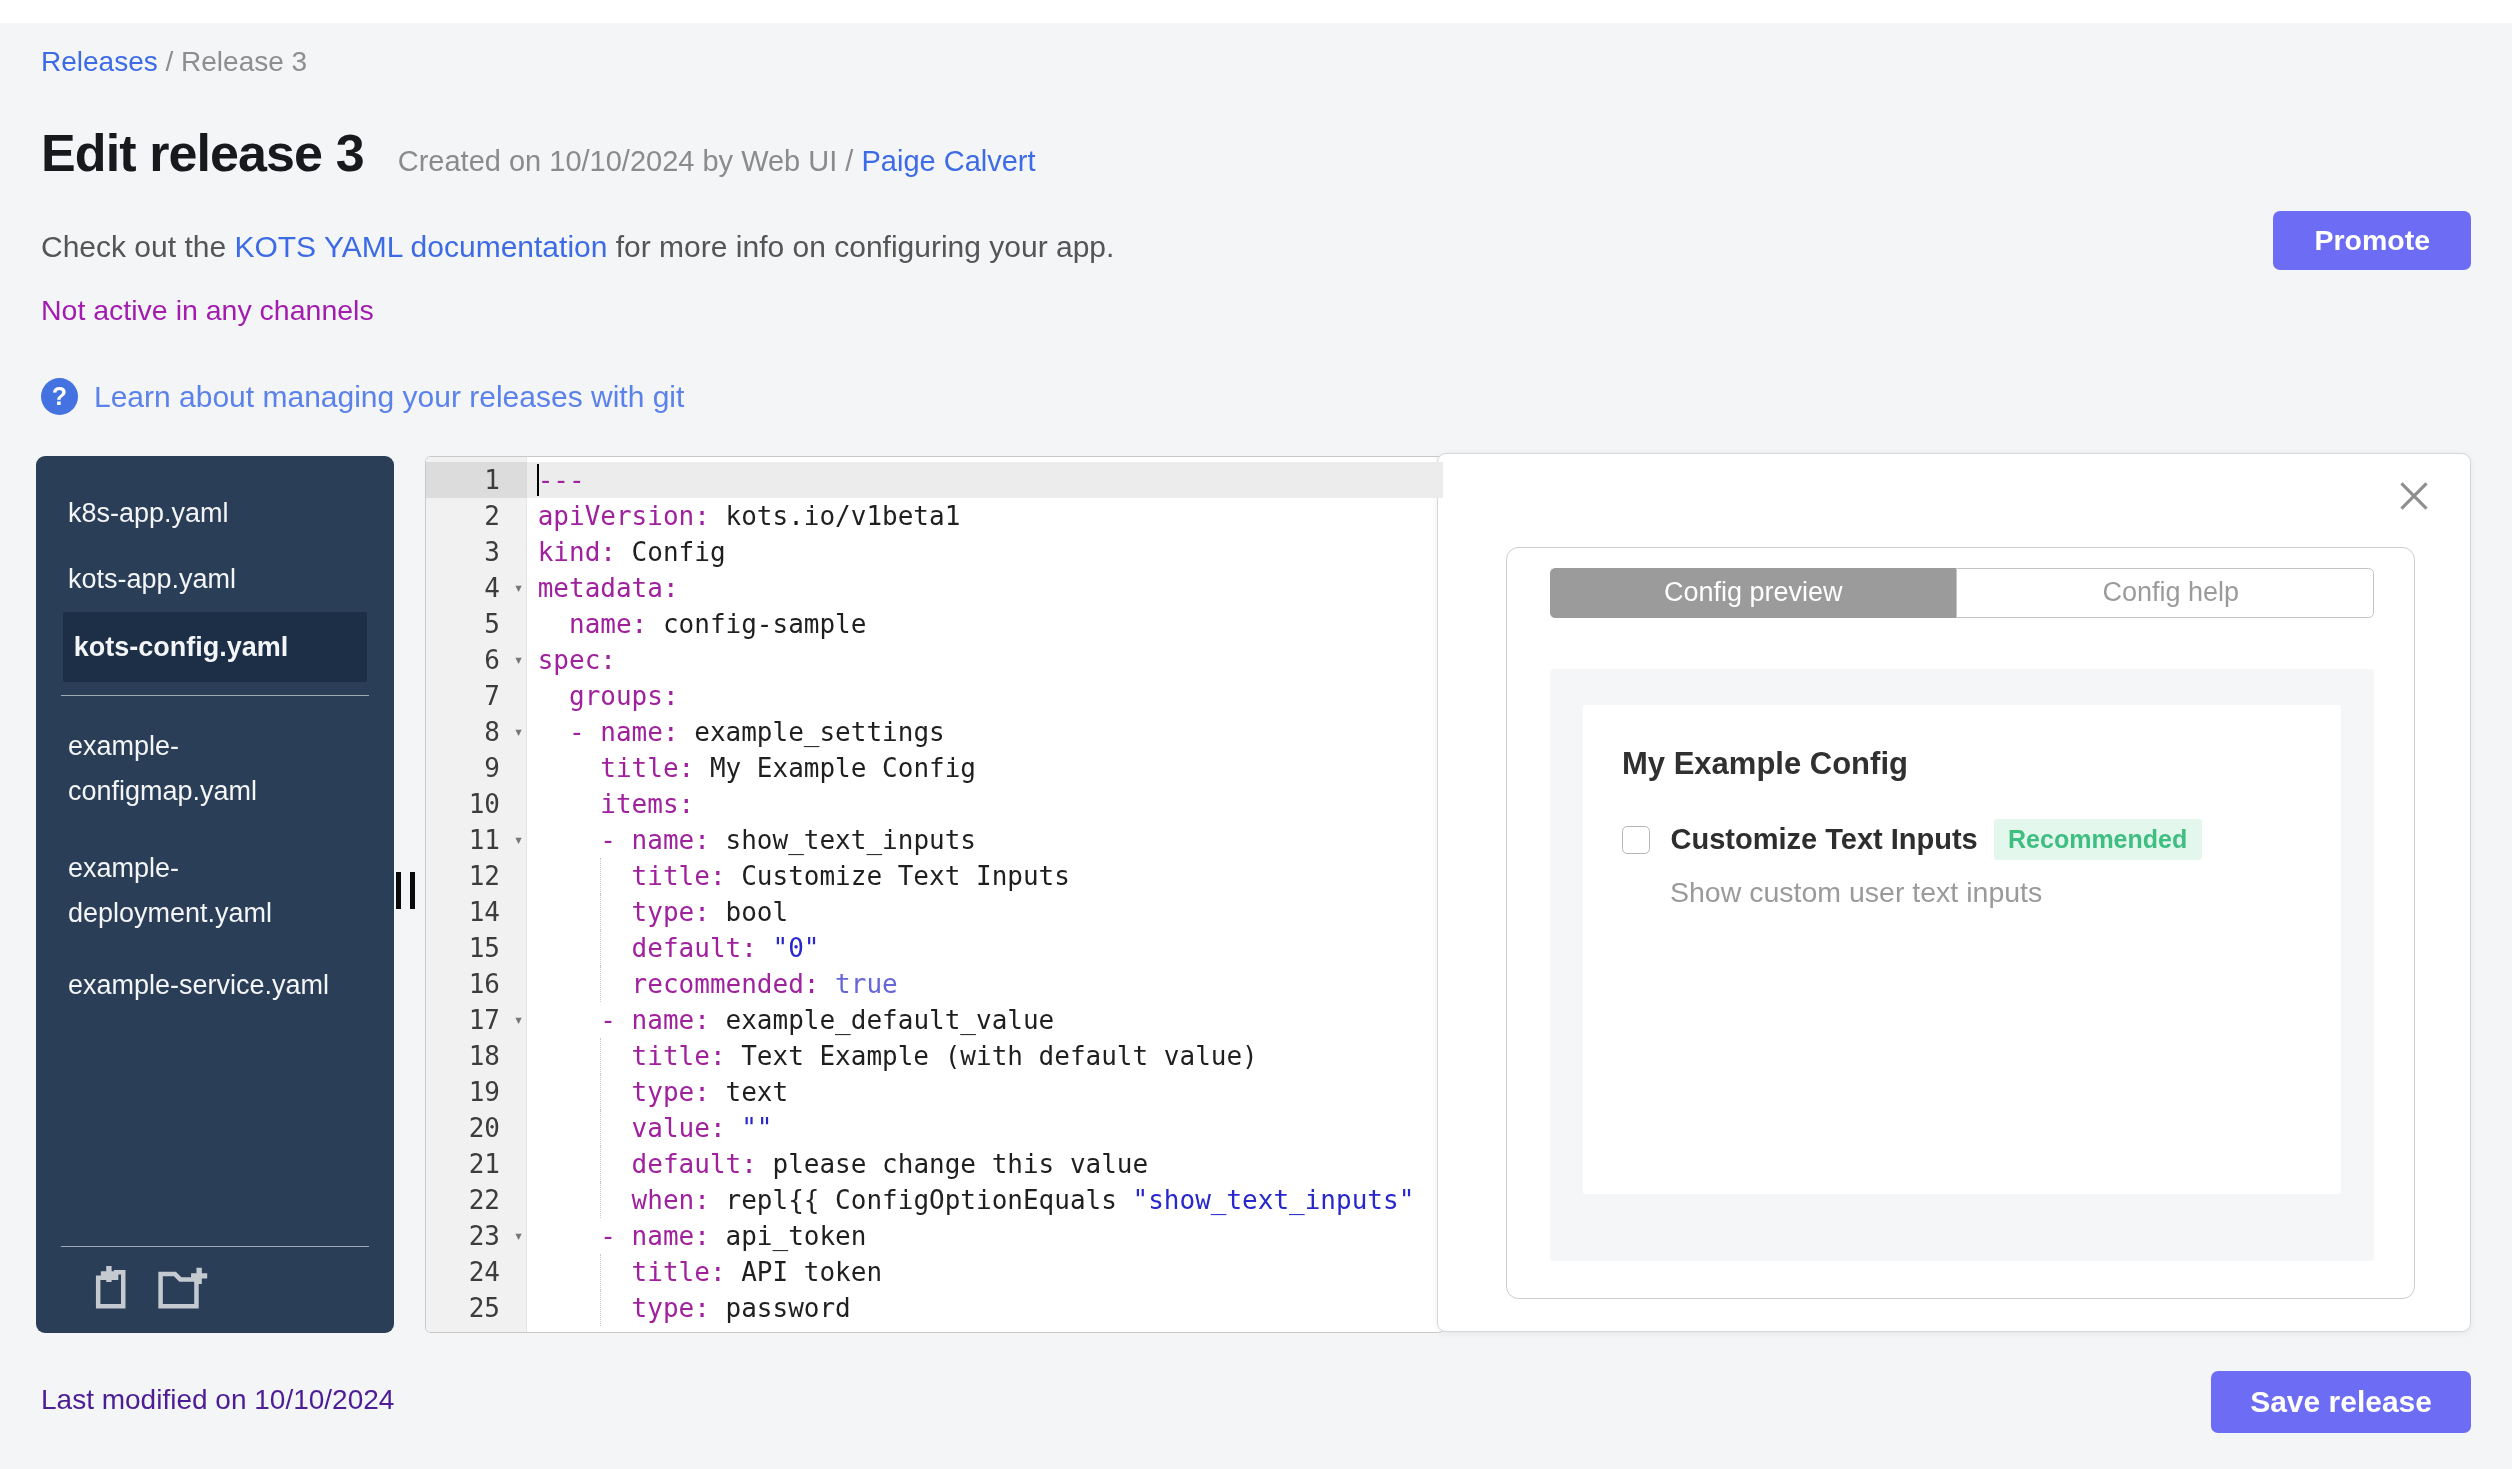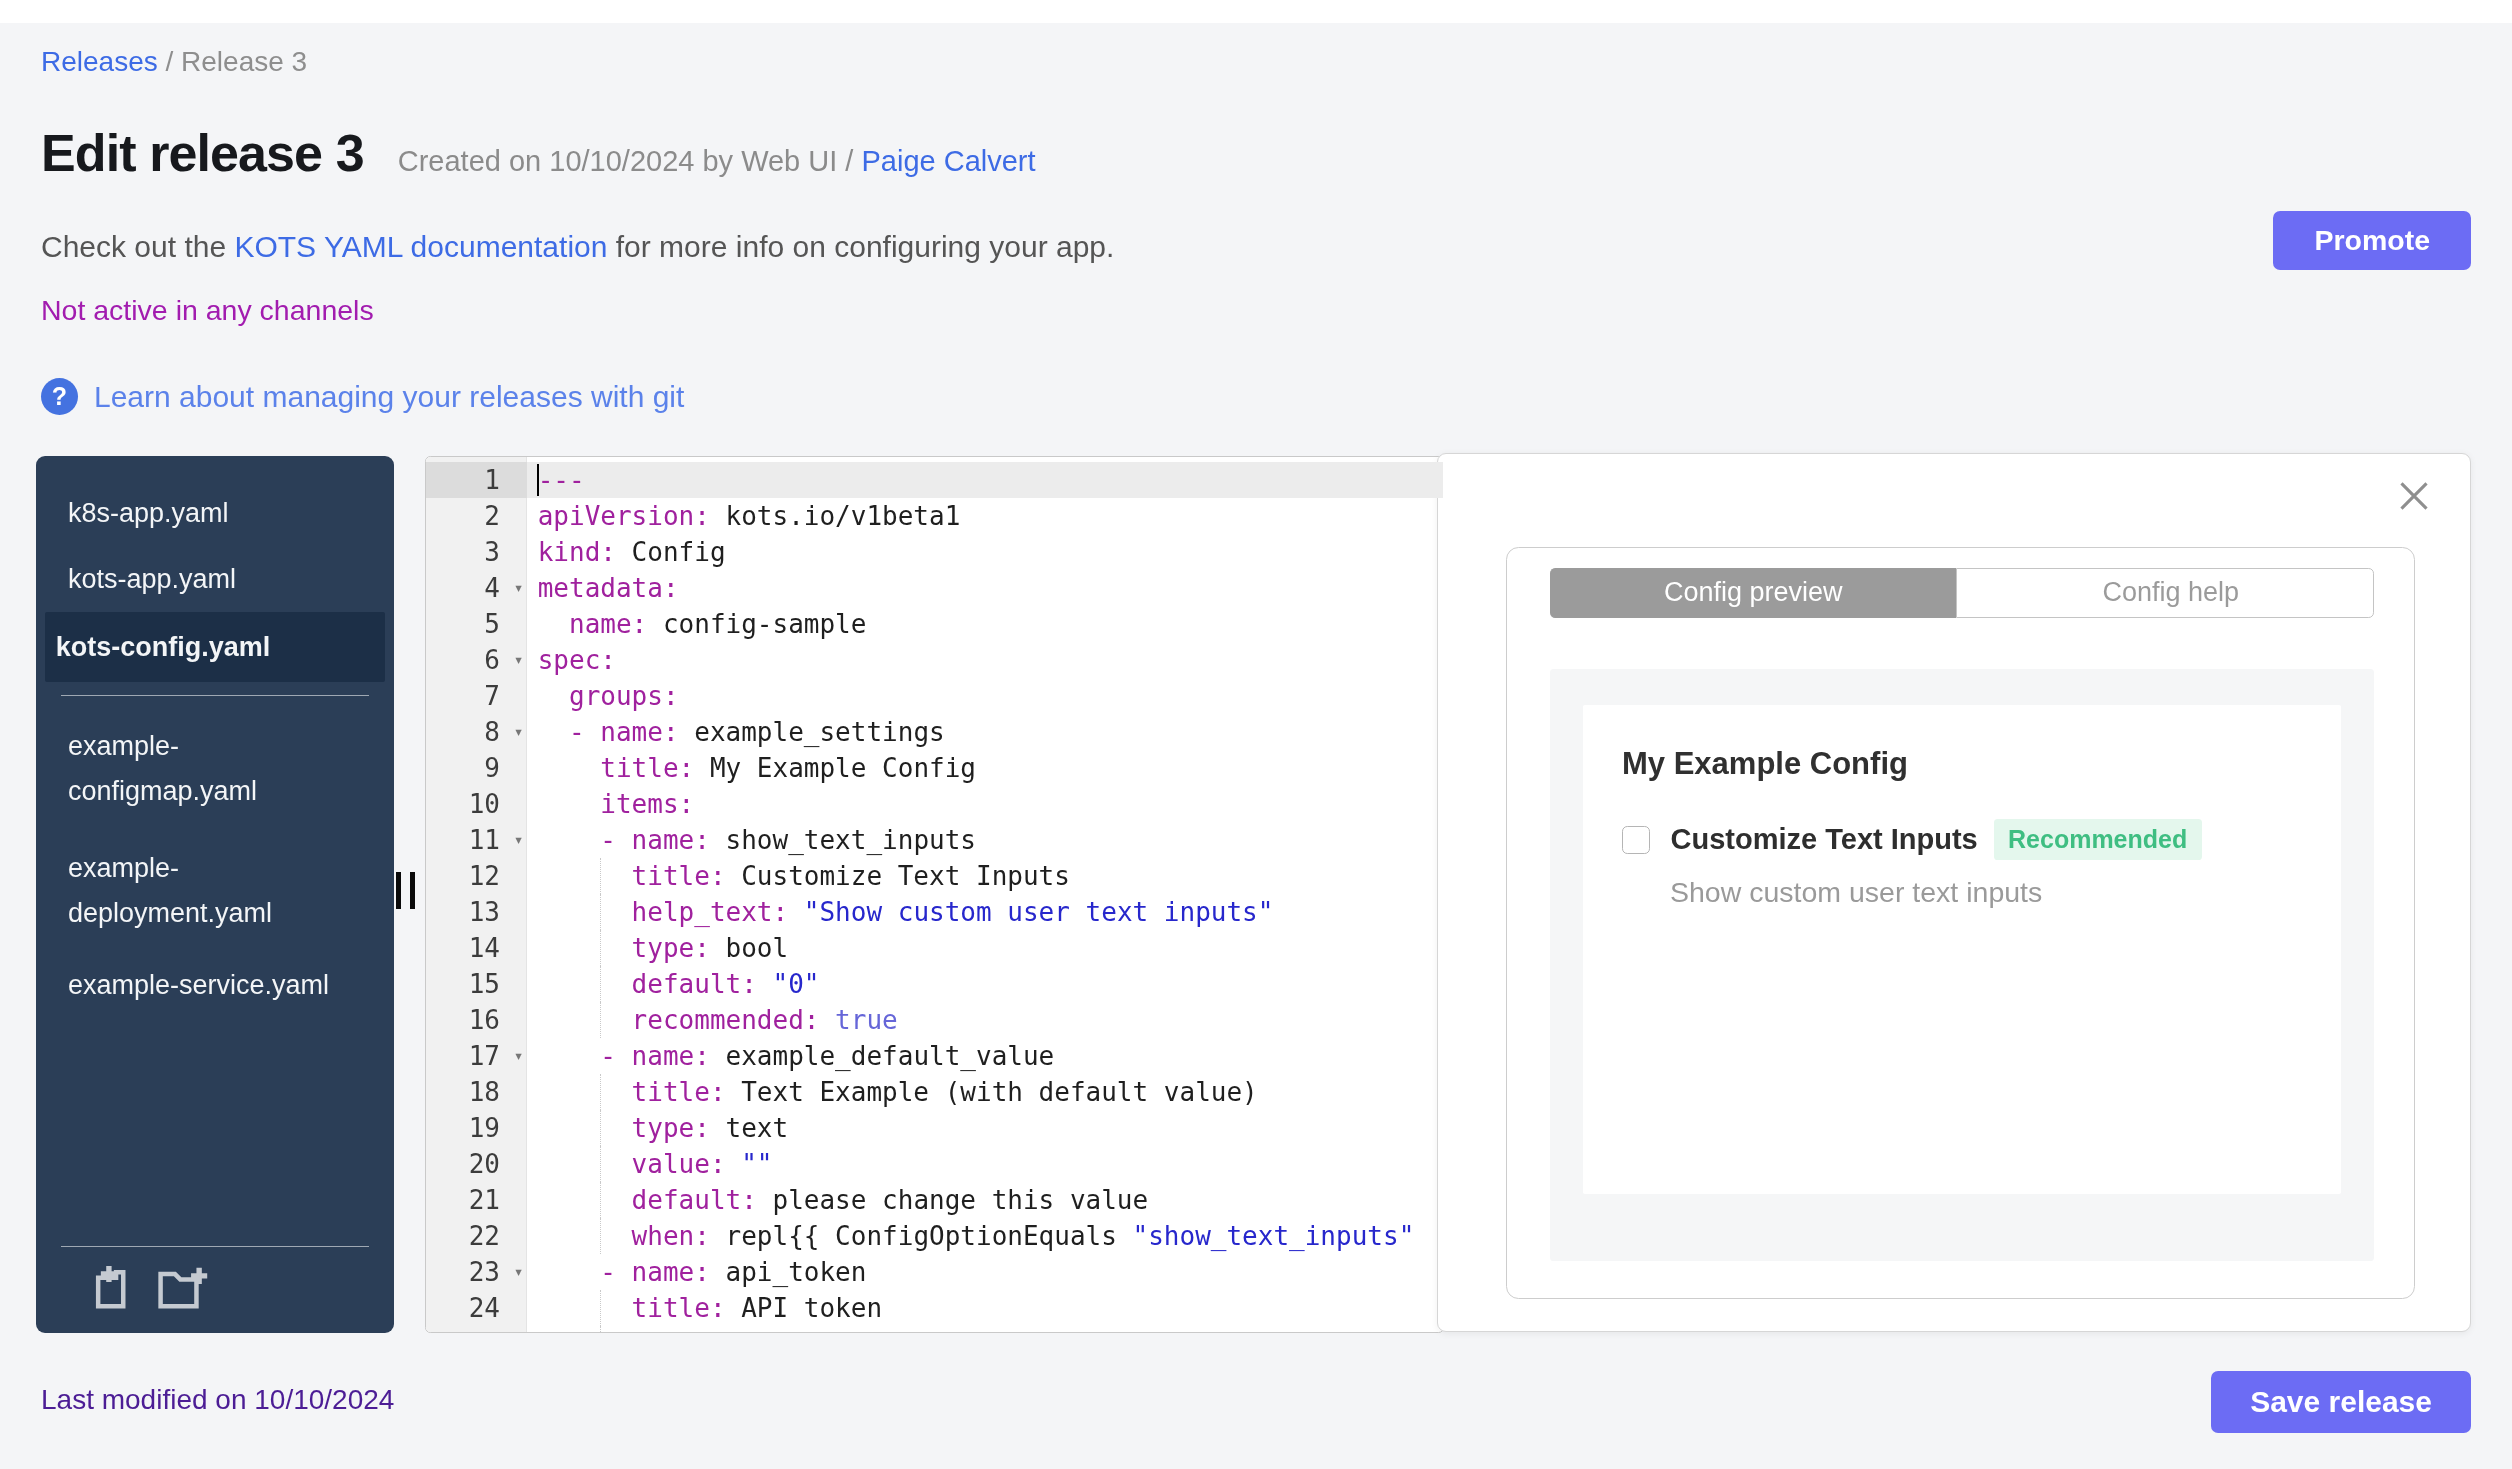--- a/index.html
+++ b/index.html
@@ -43,21 +43,21 @@
   .help-badge{width:37px;height:37px;border-radius:50%;background:#4472e0;color:#fff;
     font-size:25px;font-weight:700;display:flex;align-items:center;justify-content:center;}
   .git-link{font-size:30px;color:var(--git-link);}
 
   
   .sidebar{position:absolute;left:36px;top:456px;width:358px;height:877px;
     background:var(--sidebar-bg);border-radius:9px;overflow:hidden;}
   .file-list{padding-top:24px;}
   .file-item{color:#f3f5f7;font-size:27px;line-height:34px;padding:16px 7.1px 16px 32px;cursor:pointer;}
   .file-item.two-line{line-height:45px;width:294px;}
-  .file-item.selected{background:var(--sidebar-sel);font-weight:700;margin:0 9px;padding:18px 7.1px 18px 10.7px;border-radius:2px;}
+  .file-item.selected{background:var(--sidebar-sel);font-weight:700;margin:0 27px;padding:18px 7.1px 18px 10.7px;border-radius:2px;}
   .side-divider{border-top:0.9px solid rgba(255,255,255,.55);margin:12.5px 25px;}
   .side-bottom{position:absolute;left:0;right:0;bottom:0;}
   .side-bottom .side-divider{margin:0 25px 18px 25px;}
   .side-icons{display:flex;gap:23px;padding:0 0 23px 55px;}
   .side-icons svg{cursor:pointer;}
 
   
   .pane-handle{position:absolute;display:flex;gap:9.8px;cursor:col-resize;}
   .pane-handle span{display:block;width:4.5px;height:37px;background:#0a0a0a;}
   .handle-left{left:396px;top:872px;}
@@ -213,24 +213,20 @@
         </div>
         <div class="line-row">
           <div class="gutter-cell">11<span class="fold-arrow">▾</span></div>
           <div class="code-cell"><span class="tok-p">    </span><span class="tok-k">- name:</span><span class="tok-p"> show_text_inputs</span></div>
         </div>
         <div class="line-row">
           <div class="gutter-cell">12</div>
           <div class="code-cell"><span class="indent-guide"></span><span class="tok-p">      </span><span class="tok-k">title:</span><span class="tok-p"> Customize Text Inputs</span></div>
         </div>
         <div class="line-row">
-          <div class="gutter-cell">13</div>
-          <div class="code-cell"><span class="indent-guide"></span><span class="tok-p">      </span><span class="tok-k">help_text:</span><span class="tok-p"> </span><span class="tok-s">"Show custom user text inputs"</span></div>
-        </div>
-        <div class="line-row">
           <div class="gutter-cell">14</div>
           <div class="code-cell"><span class="indent-guide"></span><span class="tok-p">      </span><span class="tok-k">type:</span><span class="tok-p"> bool</span></div>
         </div>
         <div class="line-row">
           <div class="gutter-cell">15</div>
           <div class="code-cell"><span class="indent-guide"></span><span class="tok-p">      </span><span class="tok-k">default:</span><span class="tok-p"> </span><span class="tok-s">"0"</span></div>
         </div>
         <div class="line-row">
           <div class="gutter-cell">16</div>
           <div class="code-cell"><span class="indent-guide"></span><span class="tok-p">      </span><span class="tok-k">recommended:</span><span class="tok-p"> </span><span class="tok-b">true</span></div>

